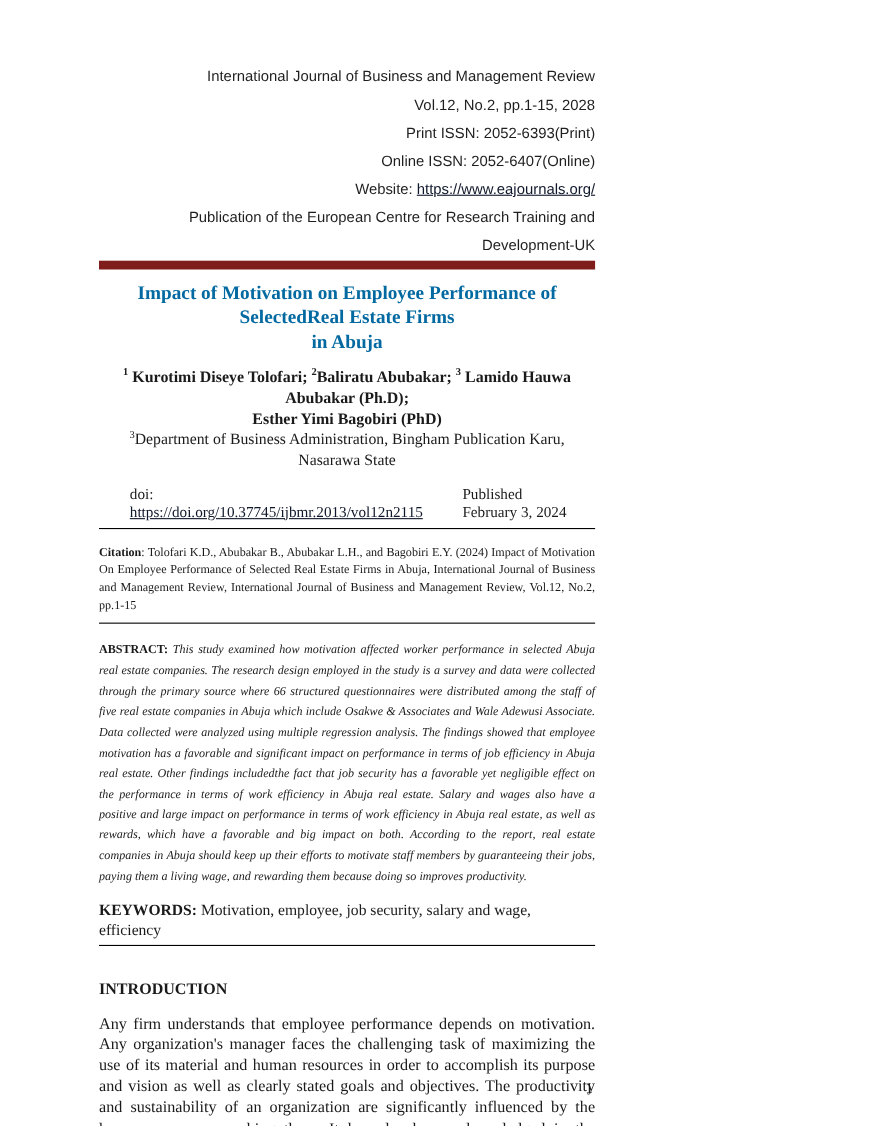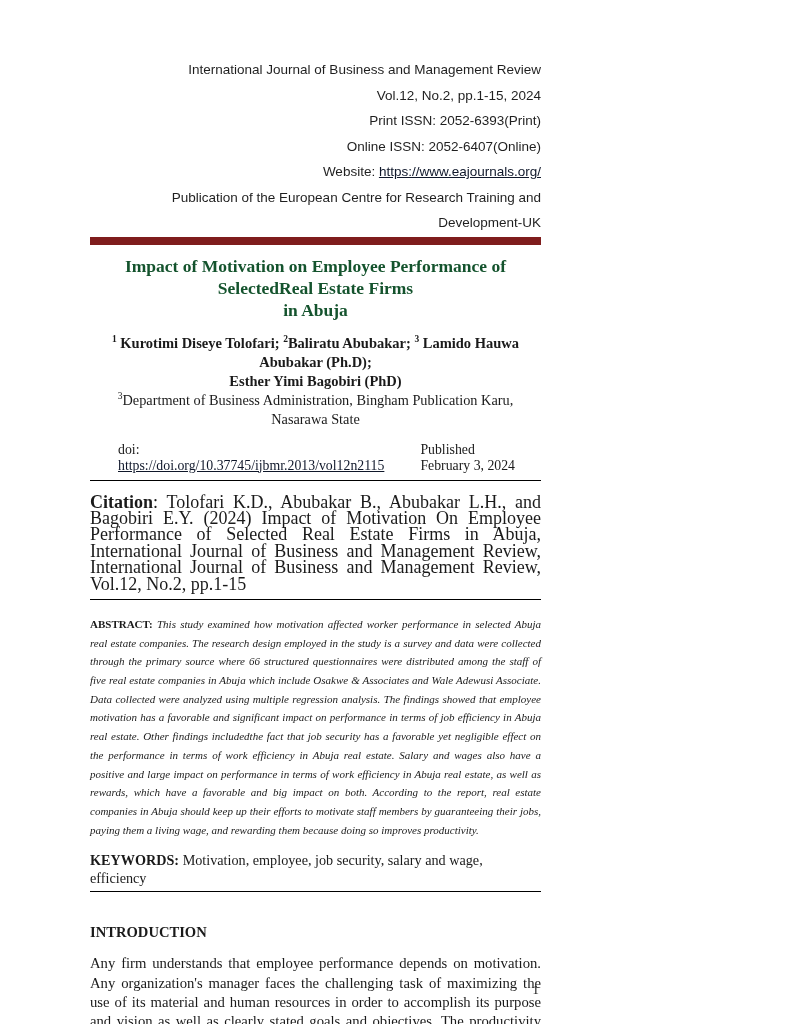--- a/index.html
+++ b/index.html
@@ -39,21 +39,21 @@
     cursor: pointer;
   }
 
   
   .article-title {
     margin-top: 10px;
     text-align: center;
     font-weight: bold;
     font-size: 17.5px;
     line-height: 22px;
-    color: #14532d;
+    color: #0369a1;
   }
   .authors {
     margin-top: 13px;
     text-align: center;
     font-weight: bold;
     font-size: 14.5px;
     line-height: 19px;
   }
   .affiliations {
     text-align: center;
@@ -74,21 +74,21 @@
     align-items: baseline;
     font-size: 13.8px;
     padding: 0 20px 6px 28px;
     border-bottom: 1.6px solid #000;
     gap: 36px;
   }
 
   
   .citation {
     margin-top: 13px;
-    font-size: 18px;
+    font-size: 11px;
     line-height: 16.4px;
     text-align: justify;
     padding-bottom: 7px;
     border-bottom: 1.6px solid #000;
   }
 
   
   .abstract {
     margin-top: 15px;
     font-size: 11px;
@@ -130,21 +130,21 @@
   b { font-weight: bold; }
 </style>
 </head>
 <body>
 
 <div class="page">
   <div class="content">
 
     <div class="journal-head">
       <div>International Journal of Business and Management Review</div>
-      <div>Vol.12, No.2, pp.1-15, 2024</div>
+      <div>Vol.12, No.2, pp.1-15, 2028</div>
       <div>Print ISSN: 2052-6393(Print)</div>
       <div>Online ISSN: 2052-6407(Online)</div>
       <div><span>Website: </span><a class="link">https://www.eajournals.org/</a></div>
       <div class="rule-under">Publication of the European Centre for Research Training and Development-UK</div>
     </div>
 
     <div class="article-title">
       <div>Impact of Motivation on Employee Performance of SelectedReal Estate Firms</div>
       <div>in Abuja</div>
     </div>

